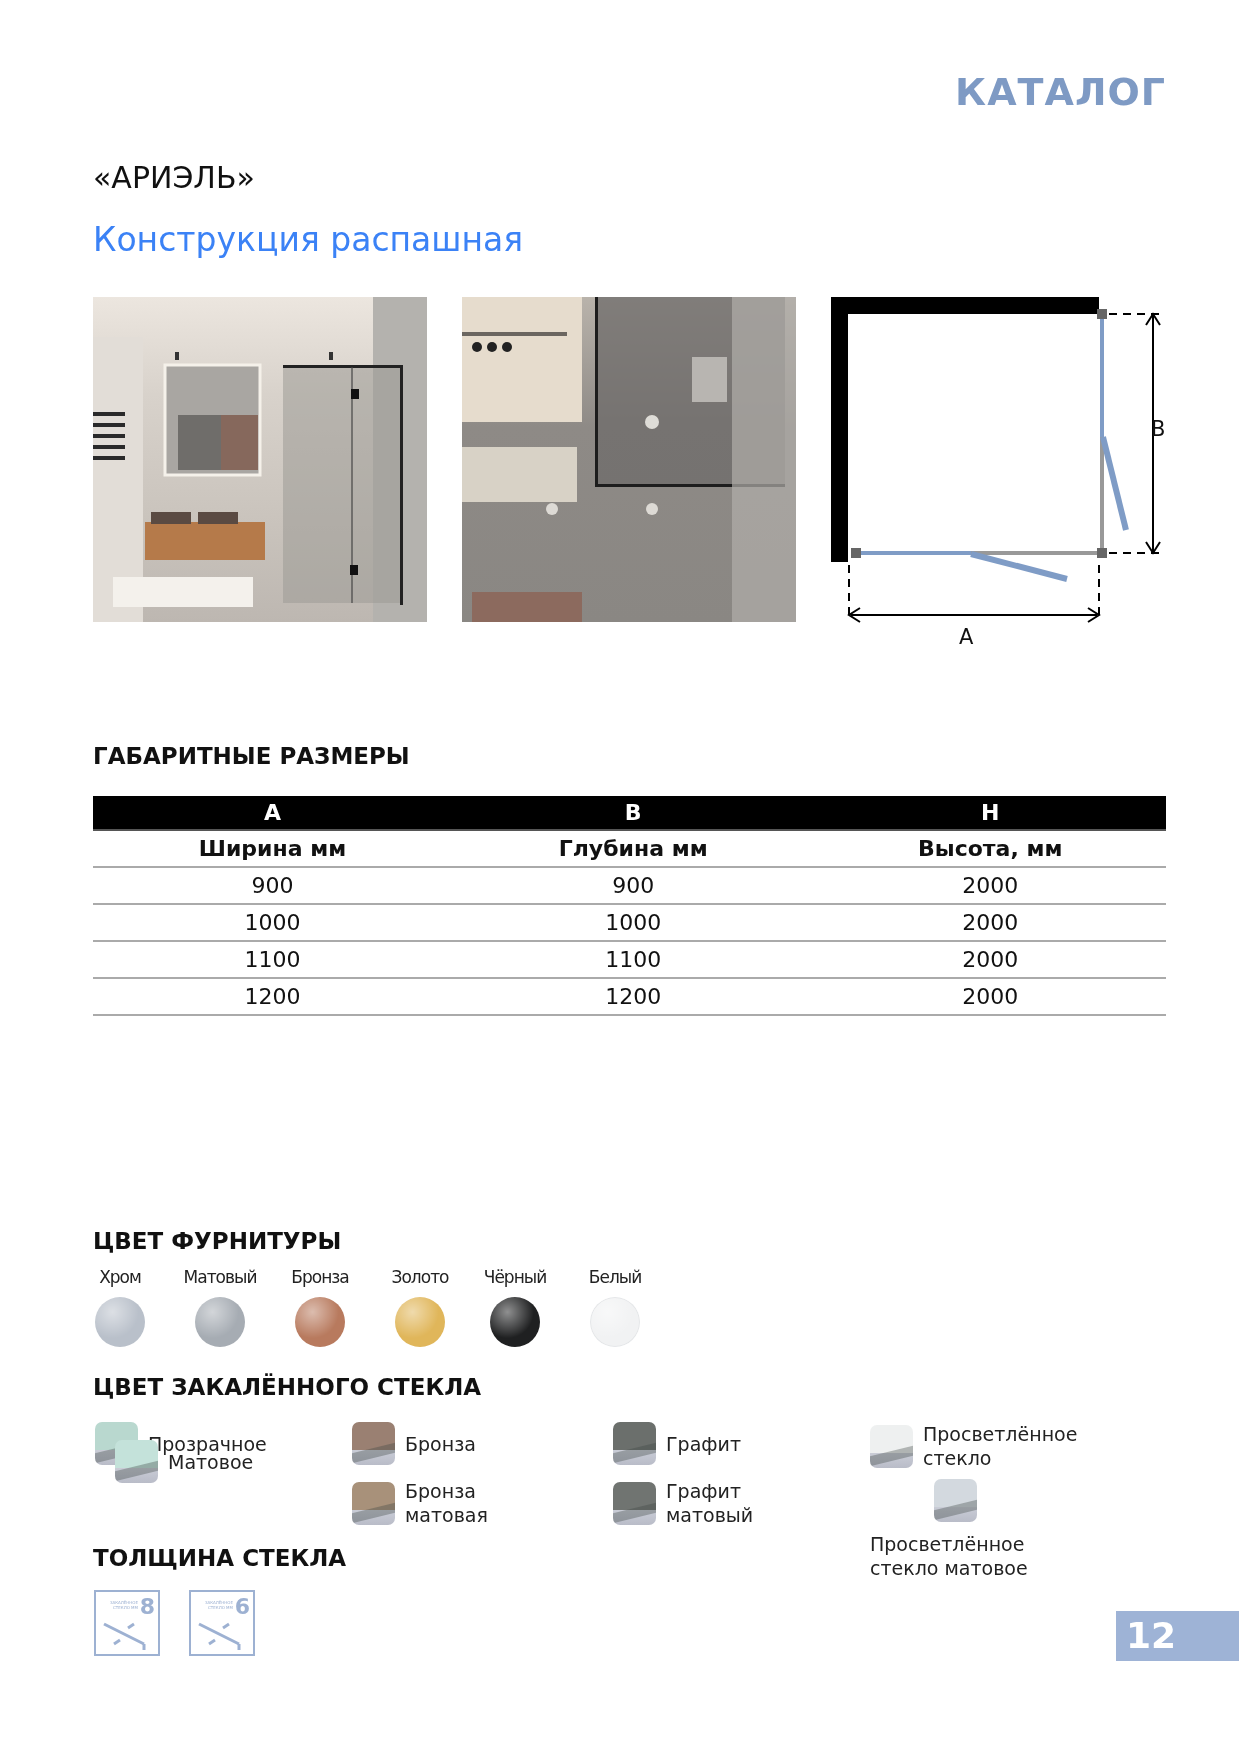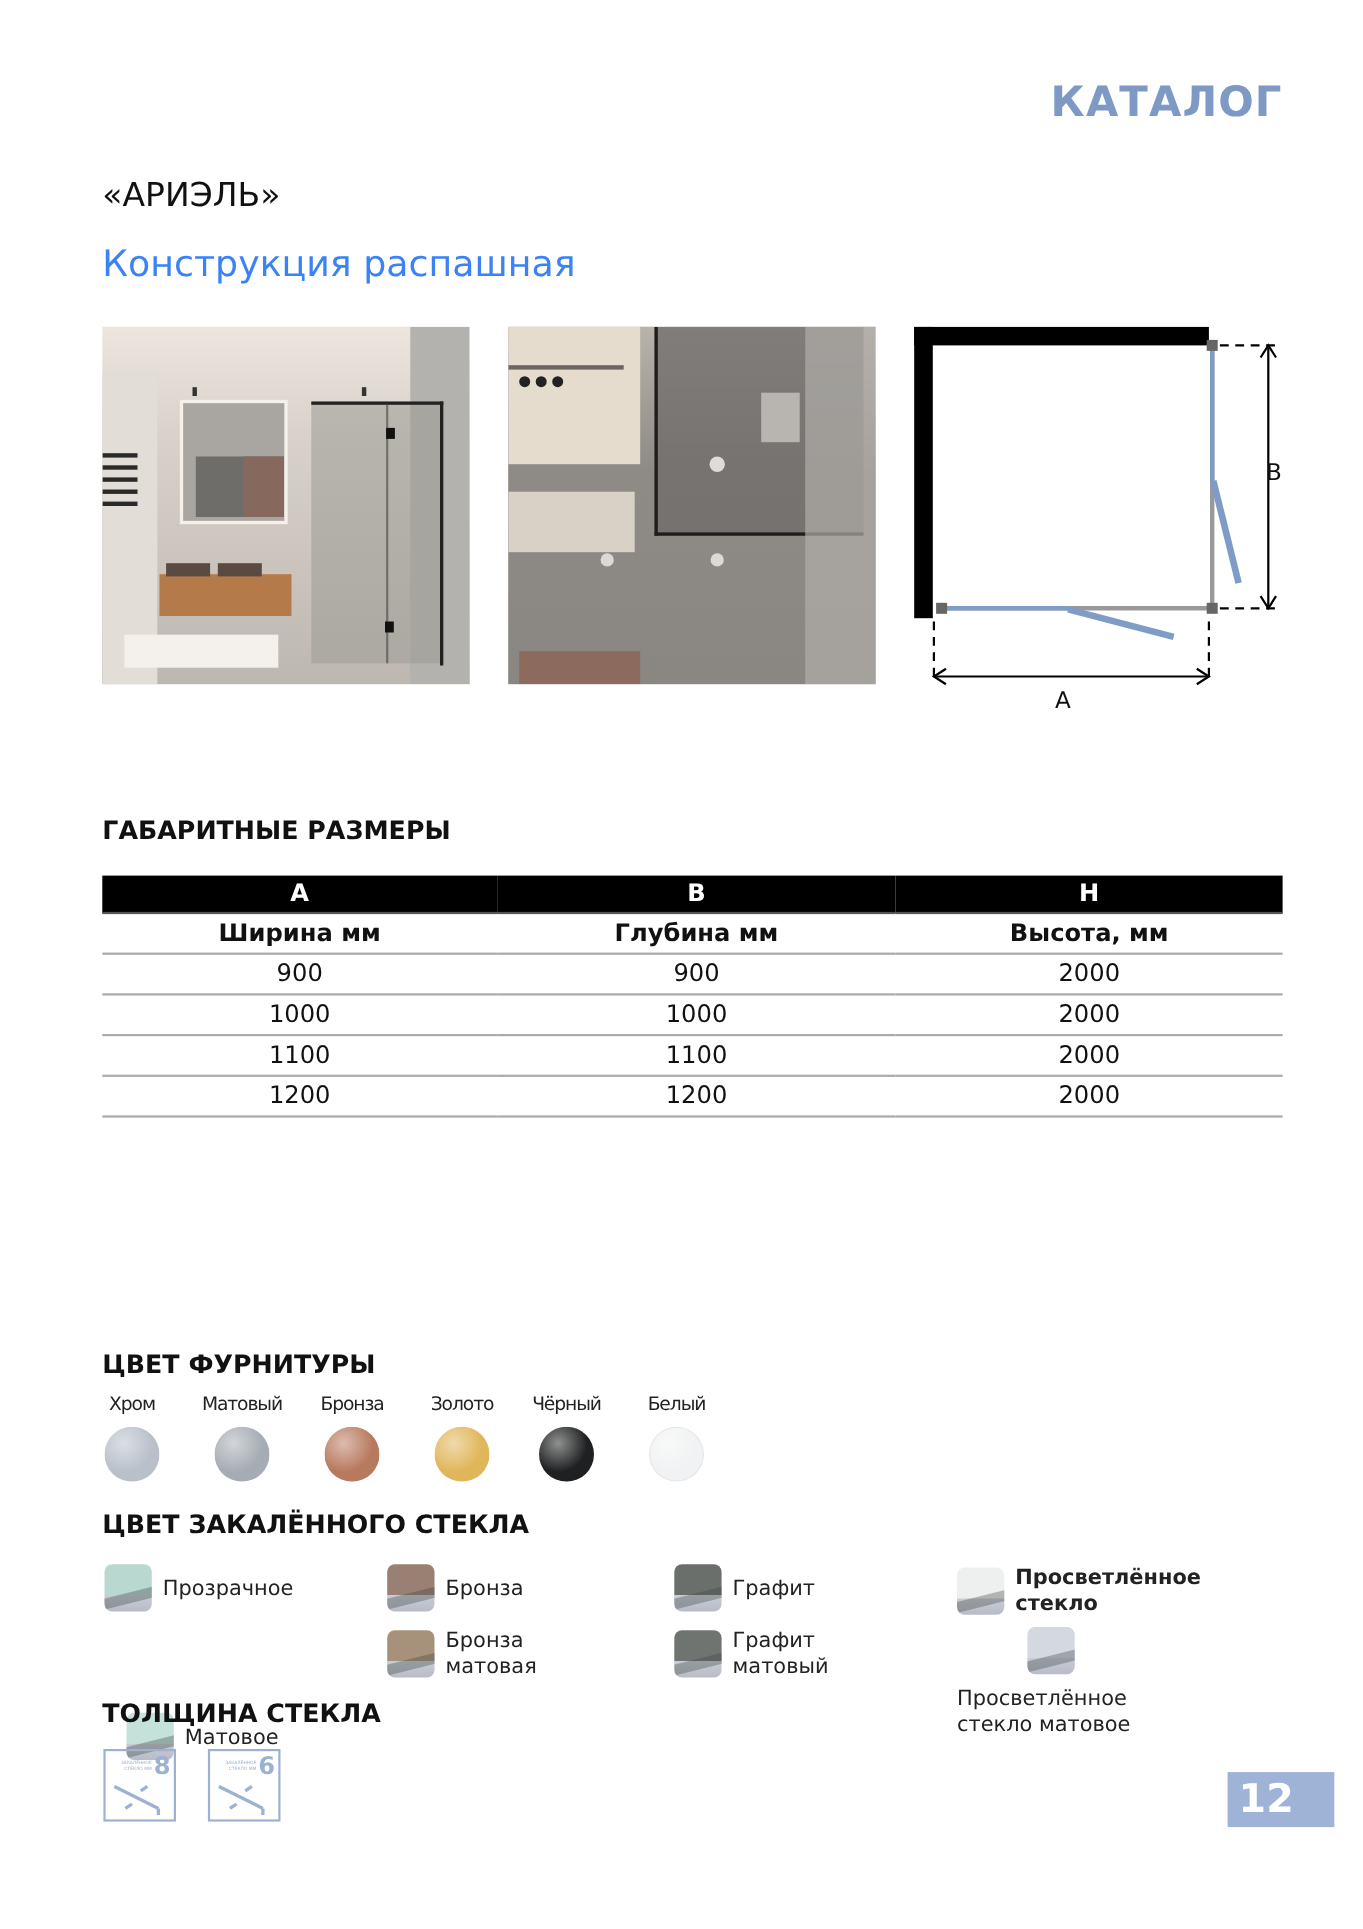--- a/index.html
+++ b/index.html
@@ -17,21 +17,21 @@
   table.dims td{text-align:center;padding:0;height:35px;border-bottom:2px solid #aaa;}
   table.dims tr.head td{background:#000;color:#fff;font-weight:bold;height:33px;border-bottom:2px solid #555;}
   table.dims tr.sub td{font-weight:bold;}
   .swatch-label{font-size:17px;color:#222;letter-spacing:-1px;text-align:center;width:100px;}
   .circle{width:50px;height:50px;border-radius:50%;}
   .glass-item{display:flex;align-items:center;gap:10px;}
   .glass-icon{width:43px;height:43px;border-radius:7px;position:relative;overflow:hidden;flex:none;}
   .glass-icon .edge{position:absolute;left:-4px;right:-4px;bottom:7px;height:10px;transform:skewY(-14deg);}
   .glass-label{font-size:19px;line-height:24px;color:#222;}
   .thick{width:62px;height:62px;border:2px solid #9db1d2;position:absolute;top:1590px;}
-  .pagebox{left:1116px;top:1611px;width:97px;height:50px;background:#9eb3d6;}
+  .pagebox{left:1116px;top:1611px;width:123px;height:50px;background:#9eb3d6;}
   .pagenum{position:absolute;left:10px;top:4px;font-size:36px;font-weight:bold;color:#fff;}
 </style>
 </head>
 <body>
 
 <div class="abs catalog">КАТАЛОГ</div>
 <div class="abs title">«АРИЭЛЬ»</div>
 <div class="abs subtitle">Конструкция распашная</div>
 
 <div class="abs photo photo1">
@@ -182,23 +182,23 @@
     <div class="abs glass-item" style="left: 613px; top: 1422px;">
       <div class="glass-icon" style="background: linear-gradient(rgb(107, 111, 108) 0%, rgb(107, 111, 108) 65%, rgb(201, 204, 214) 66%, rgb(185, 188, 200) 100%);">
         <div class="edge" style="background: rgba(60, 70, 65, 0.35);"></div>
       </div>
       <div class="glass-label" style="width: 120px;">Графит</div>
     </div>
     <div class="abs glass-item" style="left: 870px; top: 1422px;">
       <div class="glass-icon" style="background: linear-gradient(rgb(238, 240, 240) 0%, rgb(238, 240, 240) 65%, rgb(201, 204, 214) 66%, rgb(185, 188, 200) 100%);">
         <div class="edge" style="background: rgba(60, 70, 65, 0.35);"></div>
       </div>
-      <div class="glass-label" style="width: 170px; font-weight: bold;">Просветлённое стекло</div>
-    </div>
-    <div class="abs glass-item" style="left: 95px; top: 1557px; padding-left: 20px;">
+      <div class="glass-label" style="width: 170px;">Просветлённое стекло</div>
+    </div>
+    <div class="abs glass-item" style="left: 95px; top: 1440px; padding-left: 20px;">
       <div class="glass-icon" style="background: linear-gradient(rgb(196, 226, 218) 0%, rgb(196, 226, 218) 65%, rgb(201, 204, 214) 66%, rgb(185, 188, 200) 100%);">
         <div class="edge" style="background: rgba(60, 70, 65, 0.35);"></div>
       </div>
       <div class="glass-label" style="width: 120px;">Матовое</div>
     </div>
     <div class="abs glass-item" style="left: 352px; top: 1479px;">
       <div class="glass-icon" style="background: linear-gradient(rgb(168, 145, 122) 0%, rgb(168, 145, 122) 65%, rgb(201, 204, 214) 66%, rgb(185, 188, 200) 100%);">
         <div class="edge" style="background: rgba(60, 70, 65, 0.35);"></div>
       </div>
       <div class="glass-label" style="width: 120px;">Бронза матовая</div>

